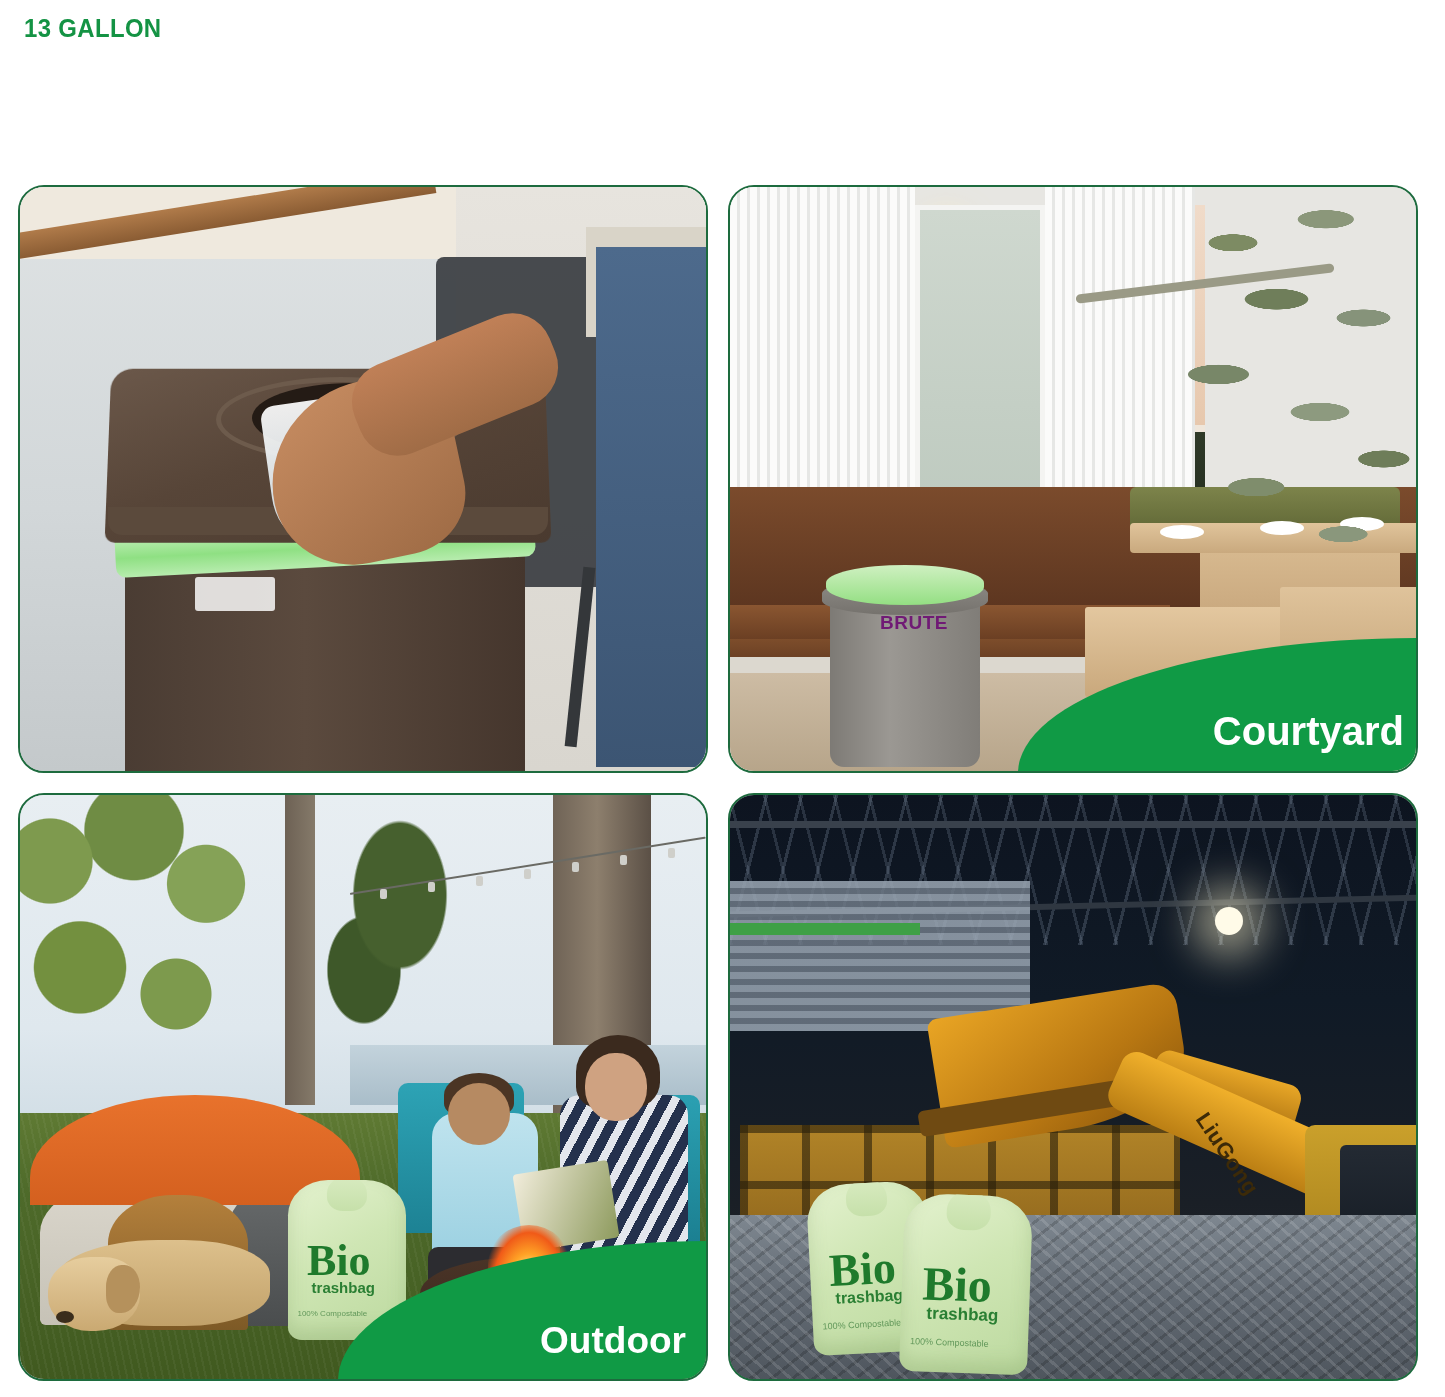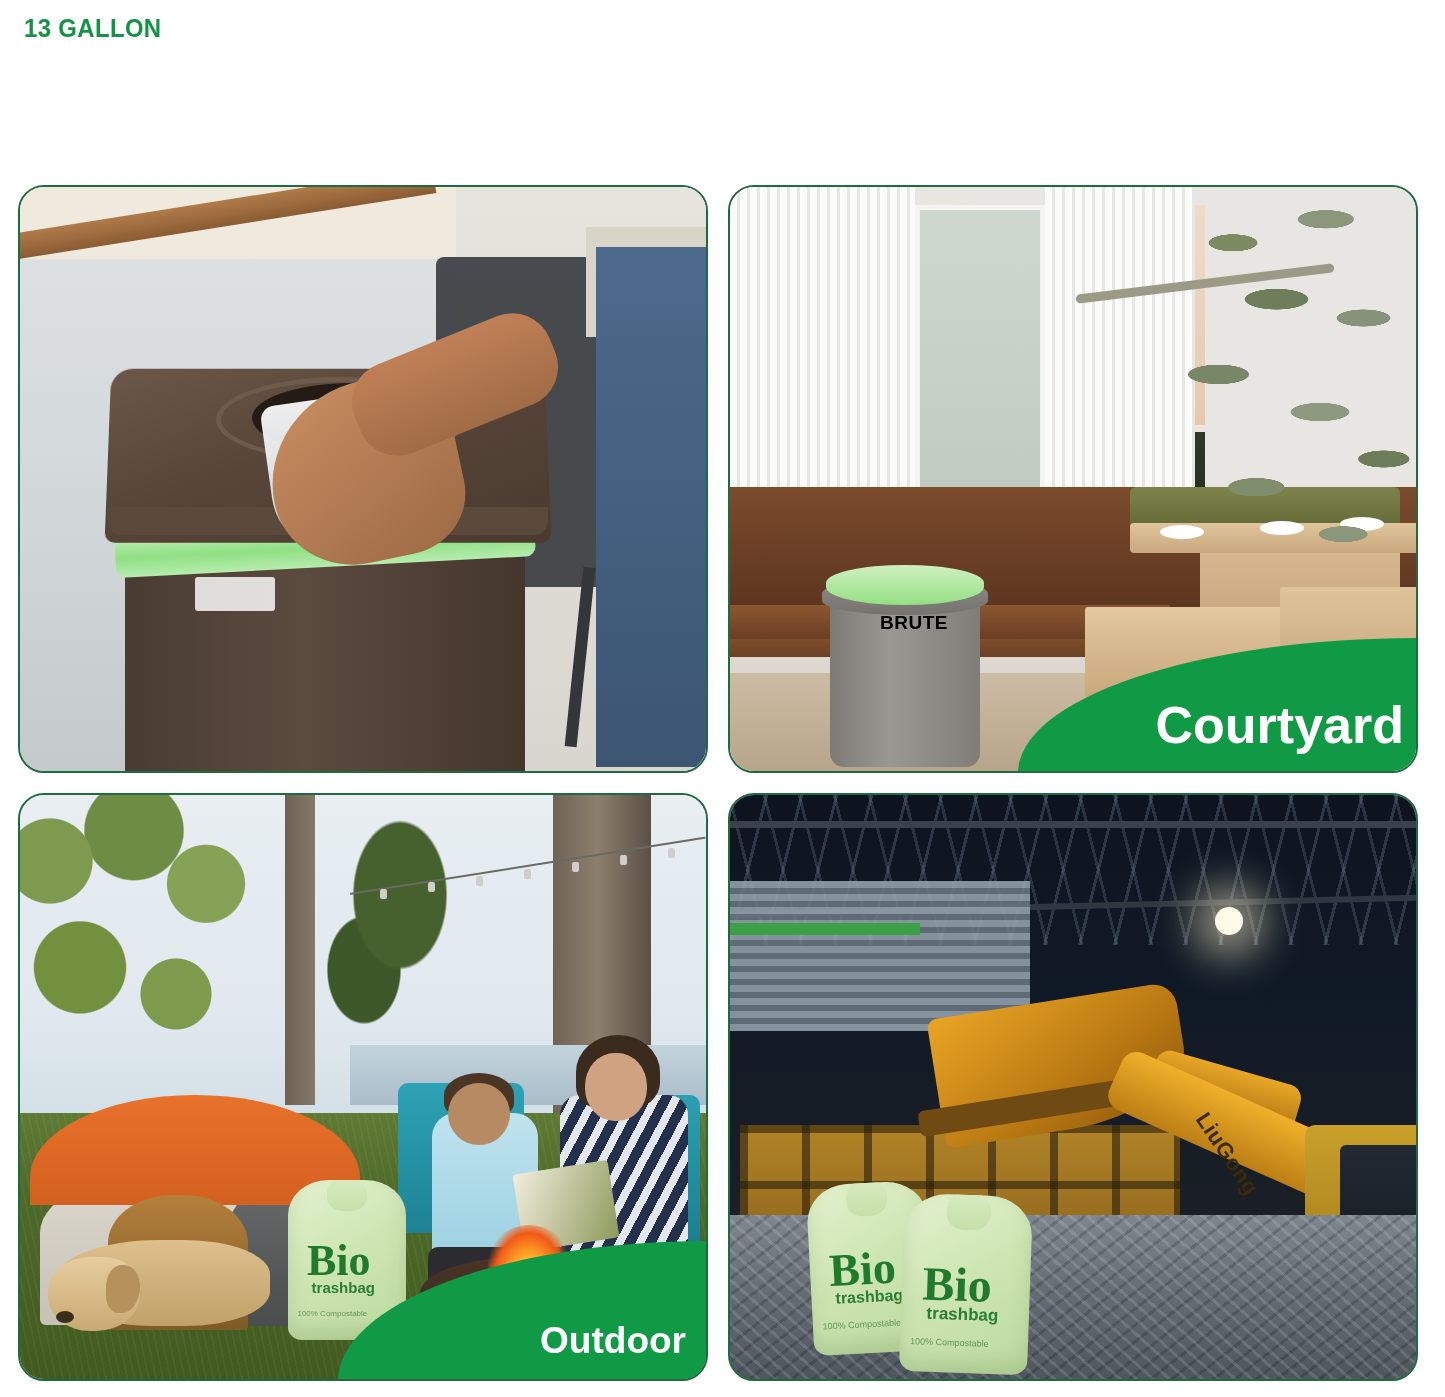--- a/index.html
+++ b/index.html
@@ -128,21 +128,21 @@
   .callout.a {
     width: 260px; height: 190px;
     border-radius: 100% 0 24px 0 / 100% 0 24px 0;
   }
   .callout.a .callout-text { font-size: 47px; padding: 0 22px 18px 0; }
   
   .callout.b {
     width: 400px; height: 135px;
     border-radius: 100% 0 24px 0 / 100% 0 24px 0;
   }
-  .callout.b .callout-text { font-size: 52px; padding: 0 14px 22px 0; }
+  .callout.b .callout-text { font-size: 40px; padding: 0 14px 22px 0; }
   
   .callout.c {
     width: 370px; height: 140px;
     border-radius: 100% 0 24px 0 / 100% 0 24px 0;
   }
   .callout.c .callout-text { font-size: 37px; padding: 0 22px 22px 0; }
   
   .callout.d {
     width: 330px; height: 160px;
     border-radius: 100% 0 24px 0 / 100% 0 24px 0;
@@ -210,21 +210,21 @@
       radial-gradient(ellipse 42px 14px at 82% 60%, #6e7d59 0 60%, transparent 62%),
       radial-gradient(ellipse 46px 15px at 38% 66%, #7f8d6c 0 60%, transparent 62%),
       radial-gradient(ellipse 40px 13px at 68% 76%, #8a977c 0 60%, transparent 62%);
   }
   .s2-branch { position:absolute; left:345px; top:92px; width:260px; height:9px; background:#9a9a86; border-radius:5px; transform:rotate(-7deg); }
 
   .s2-bin { position:absolute; left:100px; top:400px; width:150px; height:180px; background:linear-gradient(90deg,#7d7a75,#9b9893 40%,#807d78); border-radius:8px 8px 14px 14px; }
   .s2-binrim { position:absolute; left:92px; top:392px; width:166px; height:36px; background:linear-gradient(180deg,#8e8b86,#75726d); border-radius:50%/40%; }
   .s2-binbag { position:absolute; left:96px; top:378px; width:158px; height:40px; background:linear-gradient(180deg,#cff0c1,#94df83); border-radius:50%/45%; }
   .s2-binbaginner { position:absolute; left:120px; top:385px; width:110px; height:22px; background:#7cbf72; border-radius:50%; }
-  .s2-brute { position:absolute; left:150px; top:425px; color:#000000; font:bold 19px "Liberation Sans",sans-serif; letter-spacing:.5px; }
+  .s2-brute { position:absolute; left:150px; top:425px; color:#701a75; font:bold 19px "Liberation Sans",sans-serif; letter-spacing:.5px; }
 
   
   .s3-sky { position:absolute; inset:0; background:linear-gradient(180deg,#e8eef2 0%,#dfe8ee 40%,#cfdce4 60%,#b9cbd6 72%); }
   .s3-treeL { position:absolute; left:-30px; top:-10px; width:300px; height:380px; background:
       radial-gradient(circle 60px at 20% 20%, #7e9a4e 0 70%, transparent 72%),
       radial-gradient(circle 70px at 48% 12%, #6f8c44 0 70%, transparent 72%),
       radial-gradient(circle 55px at 72% 26%, #85a257 0 70%, transparent 72%),
       radial-gradient(circle 65px at 30% 48%, #73903f 0 70%, transparent 72%),
       radial-gradient(circle 50px at 62% 55%, #7d9a4d 0 70%, transparent 72%); }
   .s3-trunkBig { position:absolute; right:55px; top:-10px; width:98px; height:430px; background:linear-gradient(90deg,#6f6356,#8d7f6d 45%,#5b5046); }

